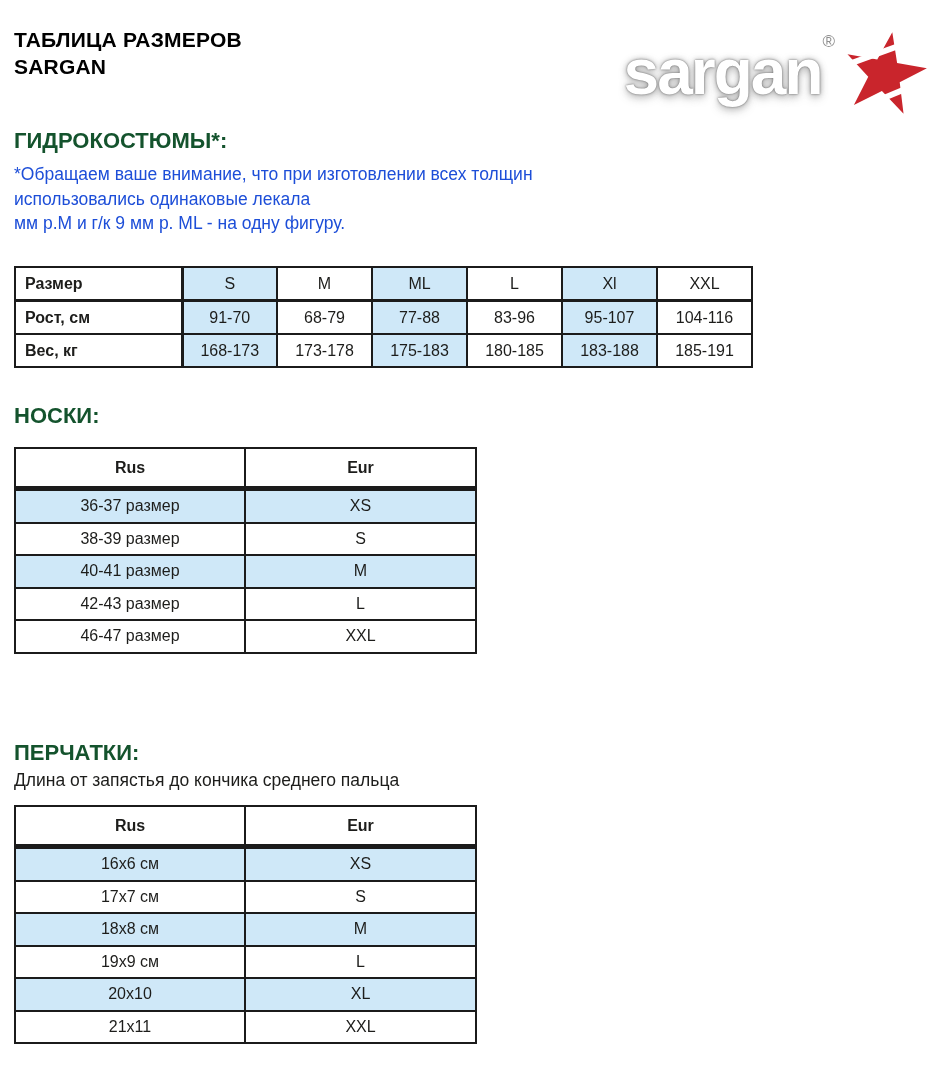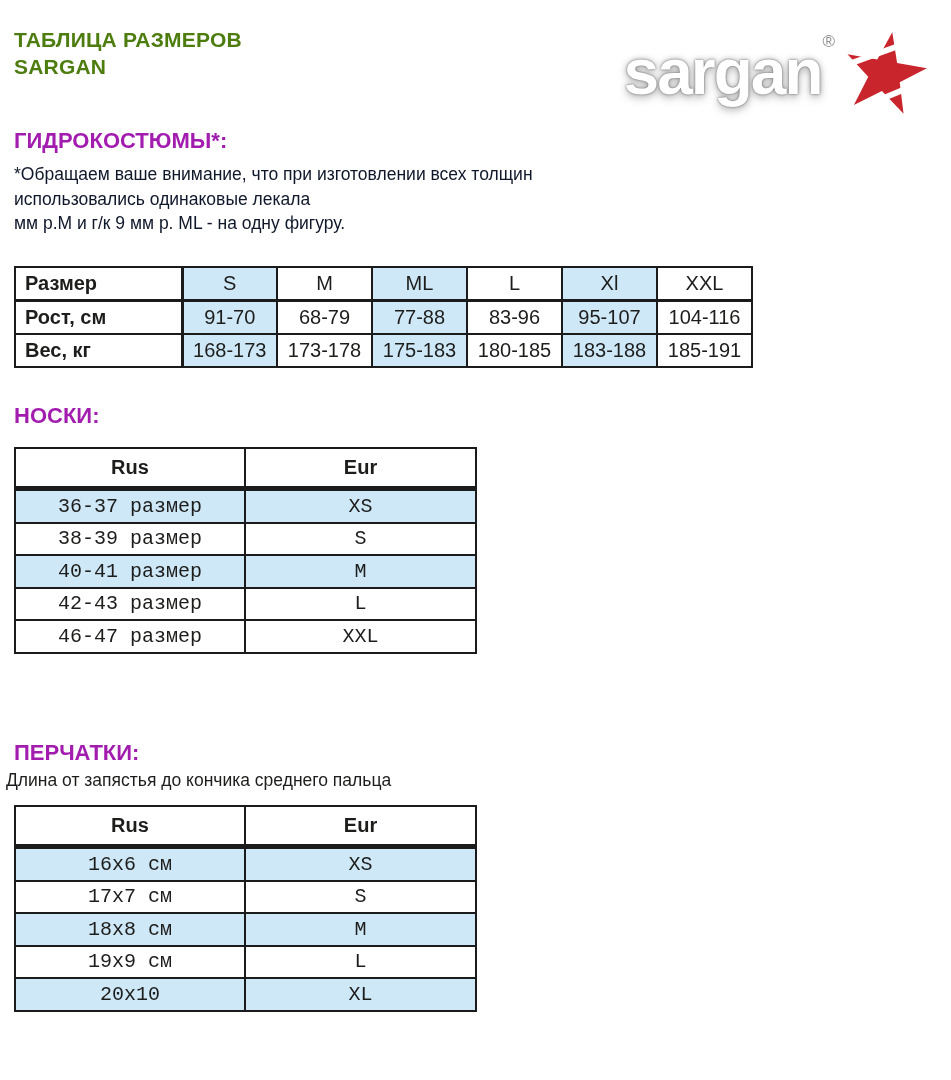--- a/index.html
+++ b/index.html
@@ -9,21 +9,21 @@
     color:#1d1d1b;
     position:relative;
     overflow:hidden;
   }
   .page{position:absolute;inset:0;}
 
   
   .doc-title{
     position:absolute;left:14px;top:26px;
     font-size:21px;font-weight:700;line-height:27px;
-    color:#4d7c0f;letter-spacing:.2px;
+    color:#000000;letter-spacing:.2px;
   }
   .logo{
     position:absolute;top:26px;right:24px;
     display:flex;align-items:center;
   }
   .logo-text{
     font-size:64px;font-weight:700;line-height:1;
     letter-spacing:-2px;color:#ffffff;
     text-shadow:
       0 0 2px rgba(90,90,90,.95),
@@ -32,56 +32,56 @@
   }
   .logo-reg{
     color:#8f8f8f;font-size:17px;font-weight:400;
     align-self:flex-start;margin:6px 4px 0 1px;
   }
   .logo-star{width:84px;height:92px;margin-left:4px;}
 
   
   .sec-head{
     position:absolute;left:14px;
-    font-size:22px;font-weight:700;color:#a21caf;line-height:26px;
+    font-size:22px;font-weight:700;color:#14532d;line-height:26px;
   }
   .note{
     position:absolute;left:14px;top:162px;
-    font-size:17.5px;line-height:24.6px;color:#0f172a;
+    font-size:17.5px;line-height:24.6px;color:#1d4ed8;
   }
   .subtitle{
-    position:absolute;left:6px;top:770px;
+    position:absolute;left:14px;top:770px;
     font-size:17.5px;color:#1d1d1b;
   }
 
   
   table{border-collapse:collapse;table-layout:fixed;background:#fff;}
   td,th{
     border:2px solid #1b1b1b;
-    font-size:20px;font-weight:400;color:#1d1d1b;
+    font-size:16px;font-weight:400;color:#1d1d1b;
     text-align:center;vertical-align:middle;
     padding:0;overflow:hidden;white-space:nowrap;
   }
   .hl{background:#cfe8f8;}
 
   
   .t-wetsuit{position:absolute;left:14px;top:266px;width:737px;border:2px solid #1b1b1b;}
   .t-wetsuit td{height:31px;}
   .t-wetsuit td.lbl{
     font-weight:700;text-align:left;padding-left:9px;
     border-right-width:3px;
   }
   .t-wetsuit tr:first-child td{border-bottom-width:3px;}
 
   
   .t-two-col{position:absolute;left:14px;width:461px;border:2px solid #0369a1;}
   .t-socks{top:447px;}
   .t-gloves{top:805px;}
   .t-two-col th{height:37px;font-weight:700;border-bottom-width:5px;}
-  .t-two-col td{height:30.5px;font-family:Liberation Mono, monospace;}
+  .t-two-col td{height:30.5px;}
 </style>
 </head>
 <body>
 
 <div class="page">
 
   <div class="doc-title">
     <div>ТАБЛИЦА РАЗМЕРОВ</div>
     <div>SARGAN</div>
   </div>
@@ -207,16 +207,20 @@
       <td class="hl">M</td>
     </tr>
     <tr>
       <td>19x9 см</td>
       <td>L</td>
     </tr>
     <tr>
       <td class="hl">20x10</td>
       <td class="hl">XL</td>
     </tr>
+    <tr>
+      <td>21x11</td>
+      <td>XXL</td>
+    </tr>
   </tbody>
     </table>
 
 </div>
 
 </body></html>

